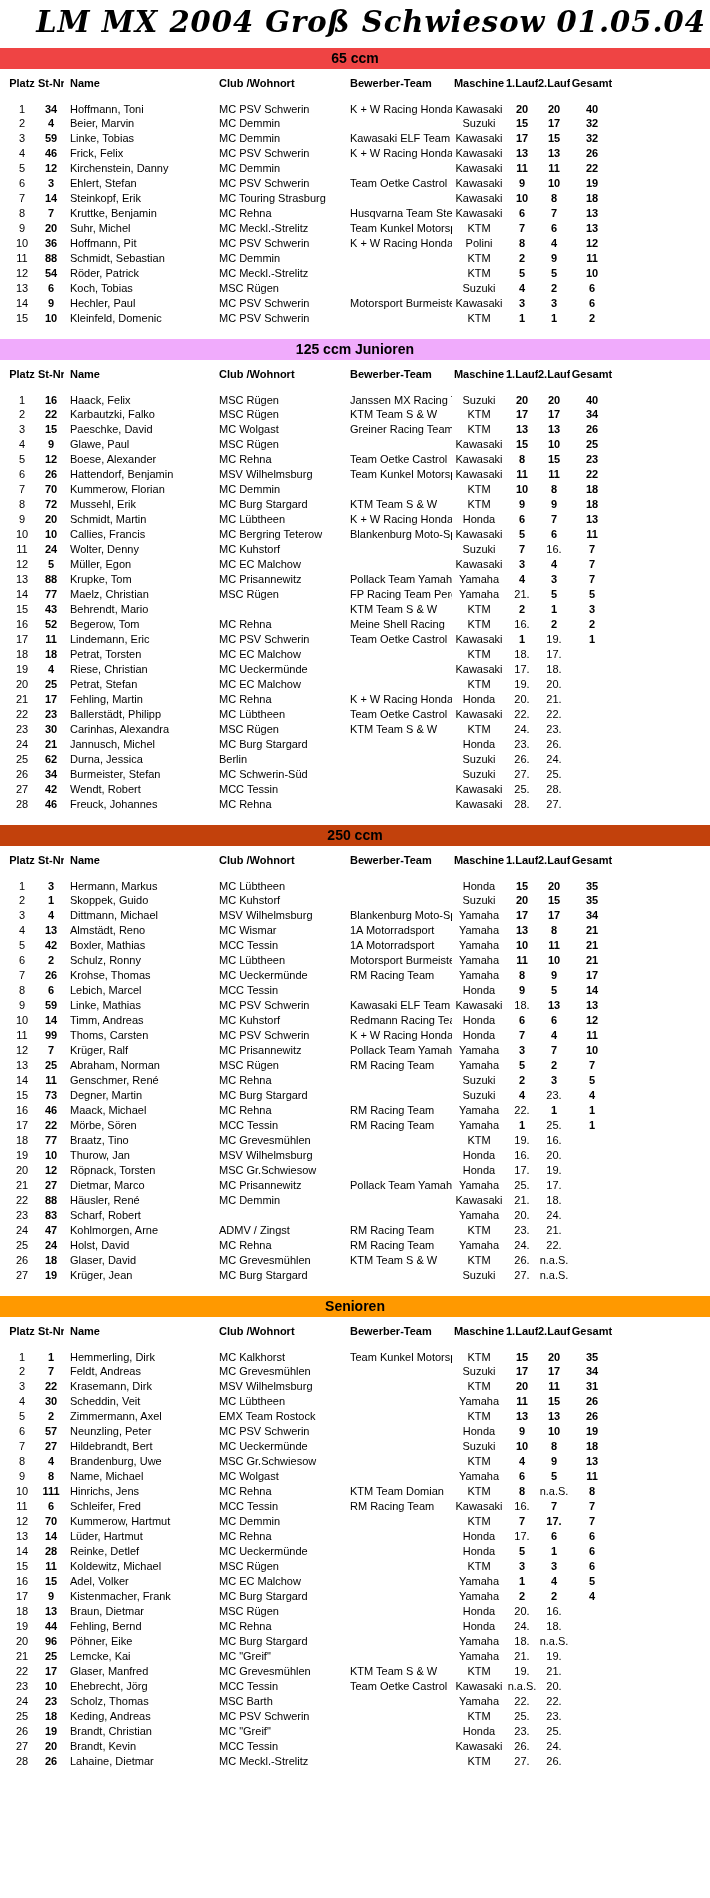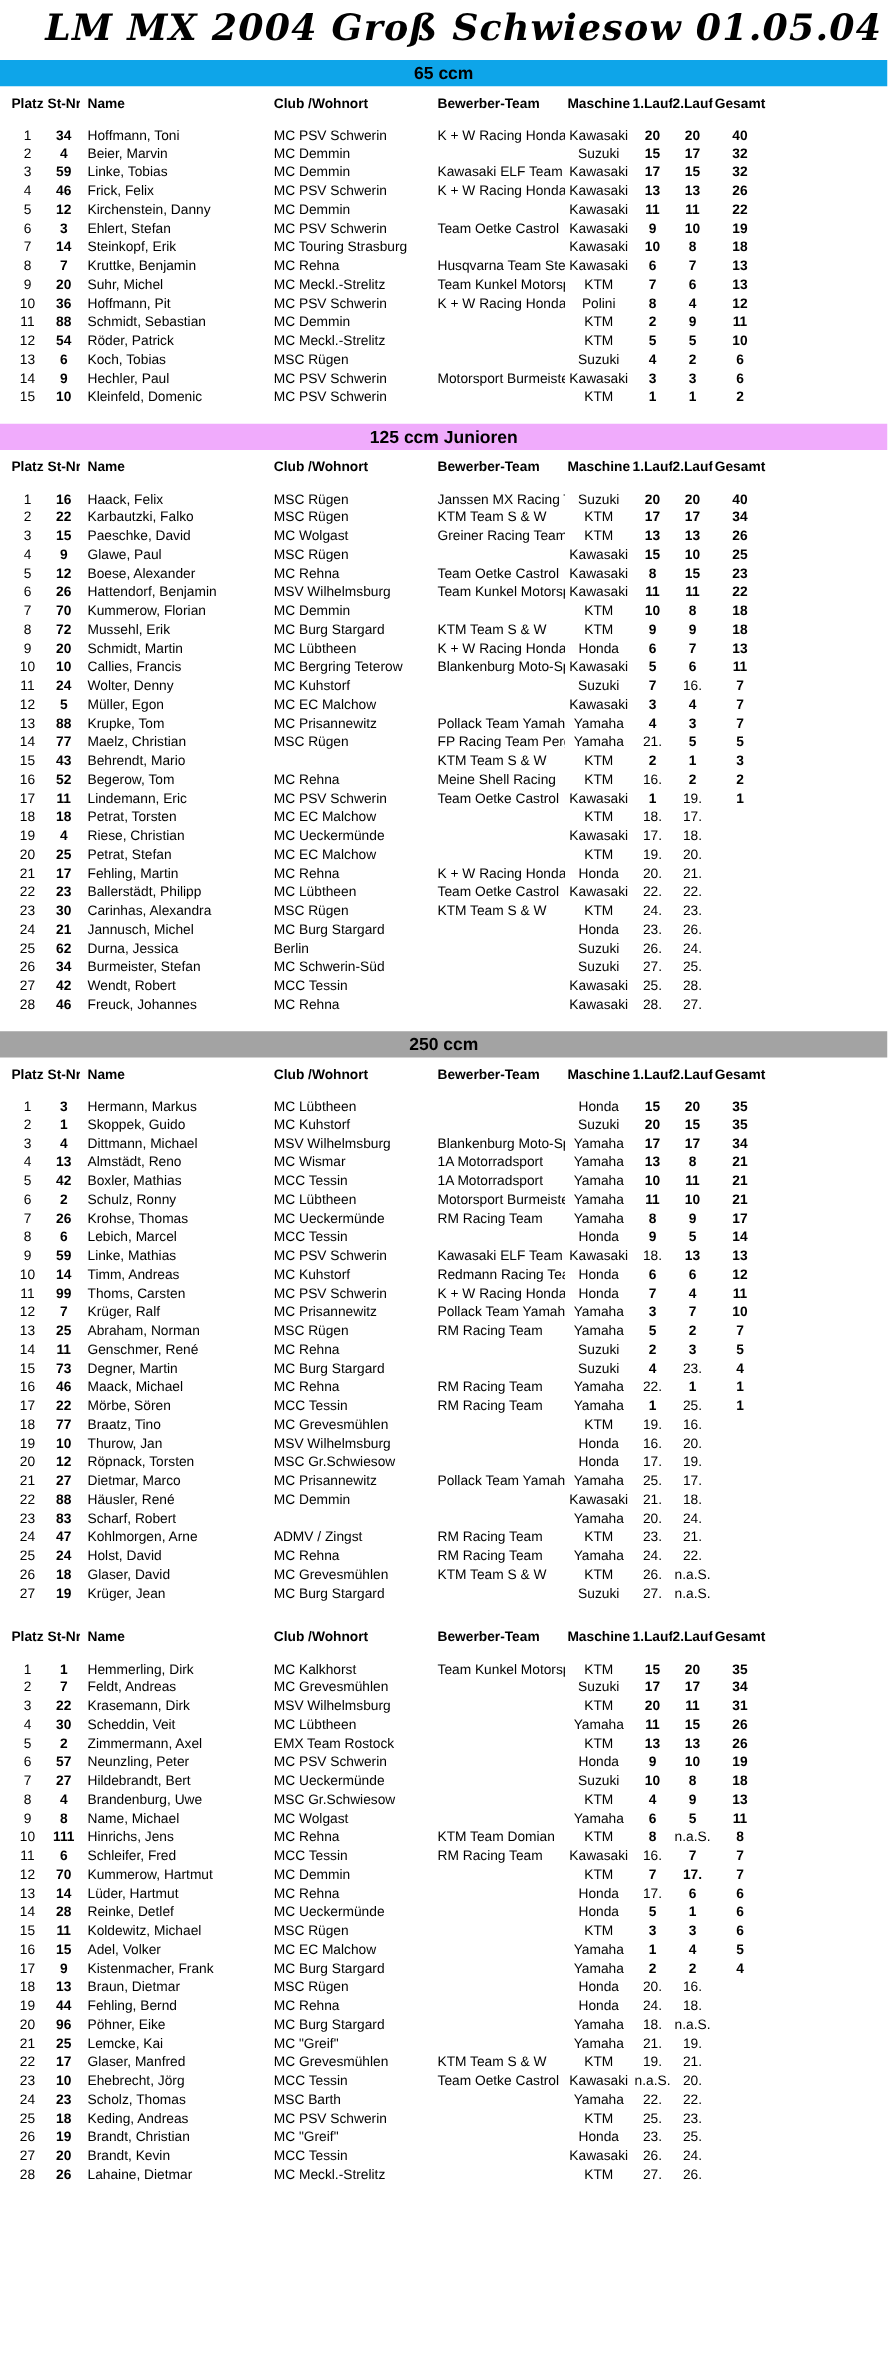--- a/index.html
+++ b/index.html
@@ -43,21 +43,21 @@
   tbody td.stnr,tbody td.gesamt{font-weight:bold;}
   tbody td.b{font-weight:bold;}
 </style>
 </head>
 <body>
 
 <div>
   <h1 class="title">LM MX 2004 Groß Schwiesow 01.05.04</h1>
   <div id="sections">
       <div class="section">
-        <div class="band" style="background: #0ea5e9;">65 ccm</div>
+        <div class="band" style="background: #ef4444;">65 ccm</div>
         <table>
           <thead>
             <tr>
               <td class="platz">Platz</td>
               <td class="stnr">St-Nr</td>
               <td class="name">Name</td>
               <td class="club">Club /Wohnort</td>
               <td class="team">Bewerber-Team</td>
               <td class="maschine">Maschine</td>
               <td class="l1">1.Lauf</td>
@@ -556,21 +556,21 @@
               <td class="team"></td>
               <td class="maschine">Kawasaki</td>
               <td class="l1">28.</td>
               <td class="l2">27.</td>
               <td class="gesamt"></td>
             </tr>
           </tbody>
         </table>
       </div>
       <div class="section">
-        <div class="band" style="background: #a3a3a3;">250 ccm</div>
+        <div class="band" style="background: #c2410c;">250 ccm</div>
         <table>
           <thead>
             <tr>
               <td class="platz">Platz</td>
               <td class="stnr">St-Nr</td>
               <td class="name">Name</td>
               <td class="club">Club /Wohnort</td>
               <td class="team">Bewerber-Team</td>
               <td class="maschine">Maschine</td>
               <td class="l1">1.Lauf</td>
@@ -873,20 +873,21 @@
               <td class="team"></td>
               <td class="maschine">Suzuki</td>
               <td class="l1">27.</td>
               <td class="l2">n.a.S.</td>
               <td class="gesamt"></td>
             </tr>
           </tbody>
         </table>
       </div>
       <div class="section">
+        <div class="band" style="background: rgb(255, 153, 0);">Senioren</div>
         <table>
           <thead>
             <tr>
               <td class="platz">Platz</td>
               <td class="stnr">St-Nr</td>
               <td class="name">Name</td>
               <td class="club">Club /Wohnort</td>
               <td class="team">Bewerber-Team</td>
               <td class="maschine">Maschine</td>
               <td class="l1">1.Lauf</td>

